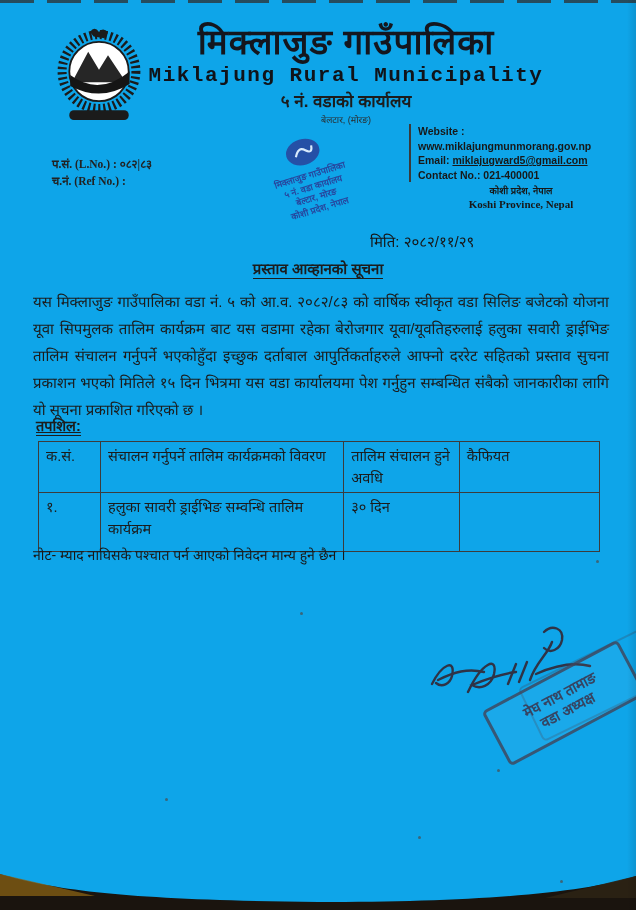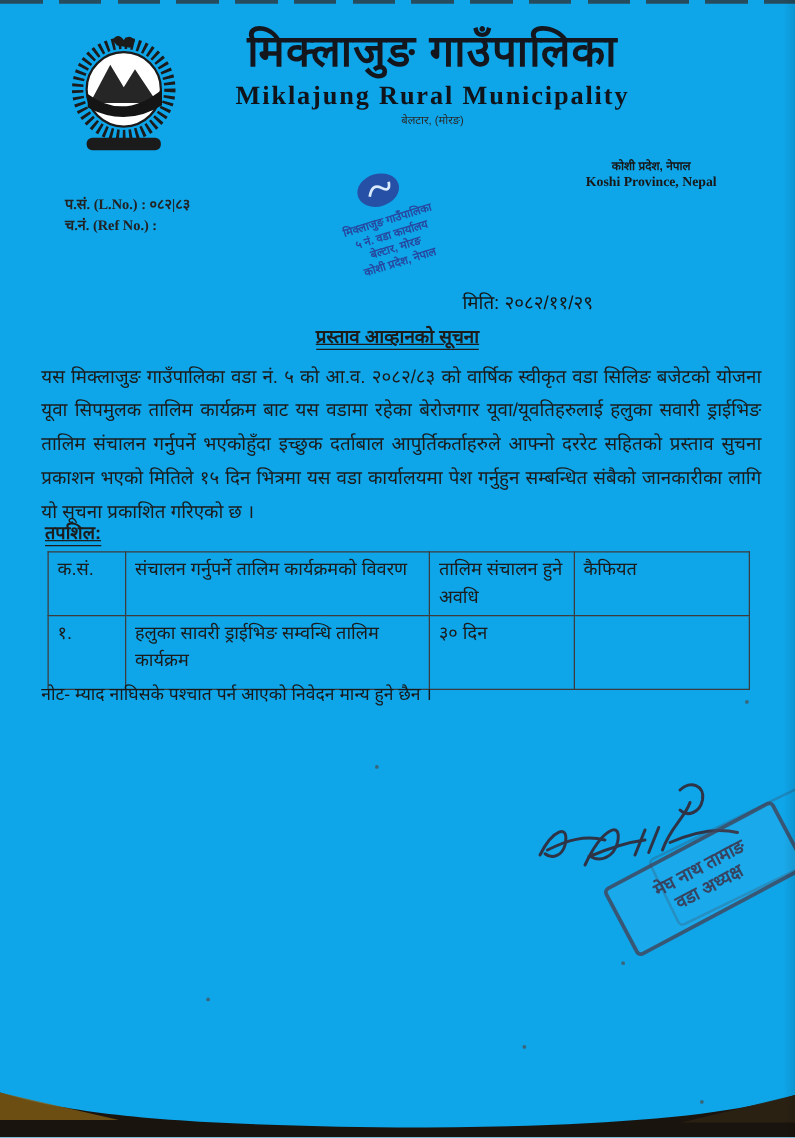--- a/index.html
+++ b/index.html
@@ -15,21 +15,21 @@
     opacity:.75;}
   .right-shade{position:absolute;top:0;right:0;bottom:0;width:9px;
     background:linear-gradient(to right,rgba(0,0,0,0),rgba(0,0,0,.10));}
   .bottom-edge{position:absolute;left:0;bottom:0;width:636px;height:50px;}
   .speck{position:absolute;width:3px;height:3px;border-radius:50%;background:#4c4c4c;opacity:.7;}
 
   
   .logo{position:absolute;left:54px;top:26px;width:90px;height:100px;}
   .titles{position:absolute;left:128px;top:22px;width:436px;text-align:center;line-height:1.15;}
   .t-nep{font-size:35px;font-weight:bold;color:#14161e;letter-spacing:1px;}
-  .t-eng{font-size:21px;font-weight:bold;font-family:Liberation Serif, serif;
+  .t-eng{font-size:21px;font-weight:bold;font-family:Liberation Mono, monospace;
          letter-spacing:1.5px;color:#101319;margin-top:2px;}
   .t-office-nep{font-size:17px;font-weight:bold;margin-top:4px;}
   .t-office-eng{font-size:16px;font-weight:bold;font-family:"Liberation Serif","DejaVu Serif",serif;margin-top:2px;}
   .t-place-nep{font-size:9px;margin-top:3px;color:#2a2a2a;}
   .t-place-eng{font-size:10px;font-weight:bold;font-family:"Liberation Serif","DejaVu Serif",serif;color:#222;}
 
   
   .round-stamp{position:absolute;left:243px;top:136px;width:134px;text-align:center;
     transform:rotate(-17deg);color:#2b3a94;opacity:.88;}
   .round-stamp .blob{margin:0 auto;}
@@ -42,21 +42,21 @@
   
   .contact{position:absolute;left:409px;top:124px;width:224px;font-size:10.5px;font-weight:bold;color:#181818;}
   .contact-top{border-left:2px solid #3a3a3a;padding-left:7px;line-height:14.5px;}
   .contact .u{text-decoration:underline;}
   .prov-nep{text-align:center;font-size:9.5px;margin-top:2px;}
   .prov-eng{text-align:center;font-size:11px;font-family:Liberation Serif, serif;margin-top:1px;}
 
   .date-line{position:absolute;left:370px;top:231px;width:230px;font-size:15px;color:#161616;}
 
   .subject{position:absolute;left:0;top:258px;width:636px;text-align:center;font-size:15px;font-weight:bold;}
-  .subject span{border-bottom:1.5px solid #1c1c1c;padding-bottom:1px;text-decoration:underline;}
+  .subject span{border-bottom:1.5px solid #1c1c1c;padding-bottom:1px;}
 
   .body-par{position:absolute;left:33px;top:288px;width:576px;font-size:15px;line-height:27px;
     text-align:justify;color:#1b1b1b;}
 
   .details{position:absolute;left:36px;top:415px;font-size:14.5px;font-weight:bold;text-decoration:underline;}
   .details span{border-bottom:1.5px solid #1c1c1c;padding-bottom:1px;}
 
   table.notice{position:absolute;left:38px;top:441px;width:562px;border-collapse:collapse;
     font-size:14.5px;color:#1b1b1b;}
   table.notice th,table.notice td{border:1.6px solid #3c3c3c;padding:3px 7px;
@@ -95,20 +95,21 @@
       <path d="M20 62 L38 28 L50 48 L60 32 L80 62 Z" fill="#262626"></path>
       <path d="M18 54 Q50 78 84 50 L84 64 Q52 84 18 66 Z" fill="#151515"></path>
       <path d="M40 6 q5 -7 10 0 q5 -6 10 1 l-4 6 l-12 -2 z" fill="#1b1b1b"></path>
       <rect x="17" y="93" width="66" height="11" rx="5" fill="#1b1b1b"></rect>
     </svg>
   </div>
 
   <div class="titles">
     <div class="t-nep">मिक्लाजुङ गाउँपालिका</div>
     <div class="t-eng">Miklajung Rural Municipality</div>
+    <div class="t-office-nep">५ नं. वडाको कार्यालय</div>
     <div class="t-place-nep">बेलटार, (मोरङ)</div>
   </div>
 
   <div class="round-stamp">
     <svg class="blob" width="40" height="30" viewBox="0 0 40 30">
       <ellipse cx="20" cy="15" rx="17" ry="13" fill="#2b3a94" opacity=".9"></ellipse>
       <path d="M12 18 Q17 8 23 14 Q29 20 30 11" stroke="#f4f4ff" stroke-width="2.2" fill="none"></path>
     </svg>
     <div class="ln">मिक्लाजुङ गाउँपालिका</div>
     <div class="ln">५ नं. वडा कार्यालय</div>
@@ -121,20 +122,34 @@
       <span>प.सं. (L.No.) :</span>
       <span>०८२|८३</span>
     </div>
     <div>
       <span>च.नं. (Ref No.) :</span>
       <span></span>
     </div>
   </div>
 
   <div class="contact">
+    <div class="contact-top">
+      <div>
+        <span>Website :</span>
+        <span>www.miklajungmunmorang.gov.np</span>
+      </div>
+      <div>
+        <span>Email:</span>
+        <span class="u">miklajugward5@gmail.com</span>
+      </div>
+      <div>
+        <span>Contact No.:</span>
+        <span>021-400001</span>
+      </div>
+    </div>
     <div class="prov-nep">कोशी प्रदेश, नेपाल</div>
     <div class="prov-eng">Koshi Province, Nepal</div>
   </div>
 
   <div class="date-line">मिति: २०८२/११/२९</div>
 
   <div class="subject">
     <span>प्रस्ताव आव्हानको सूचना</span>
   </div>
 

